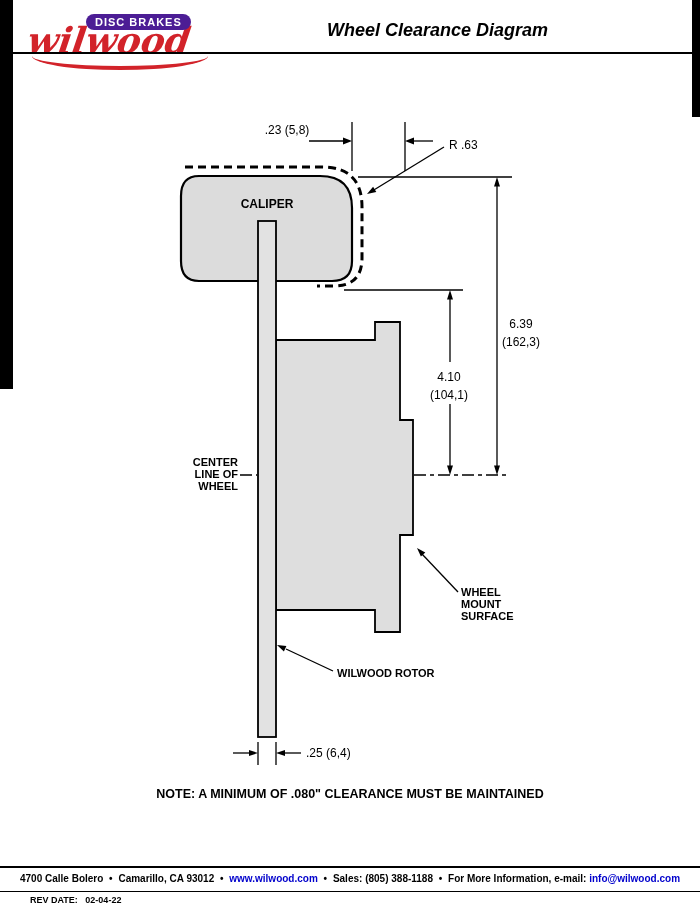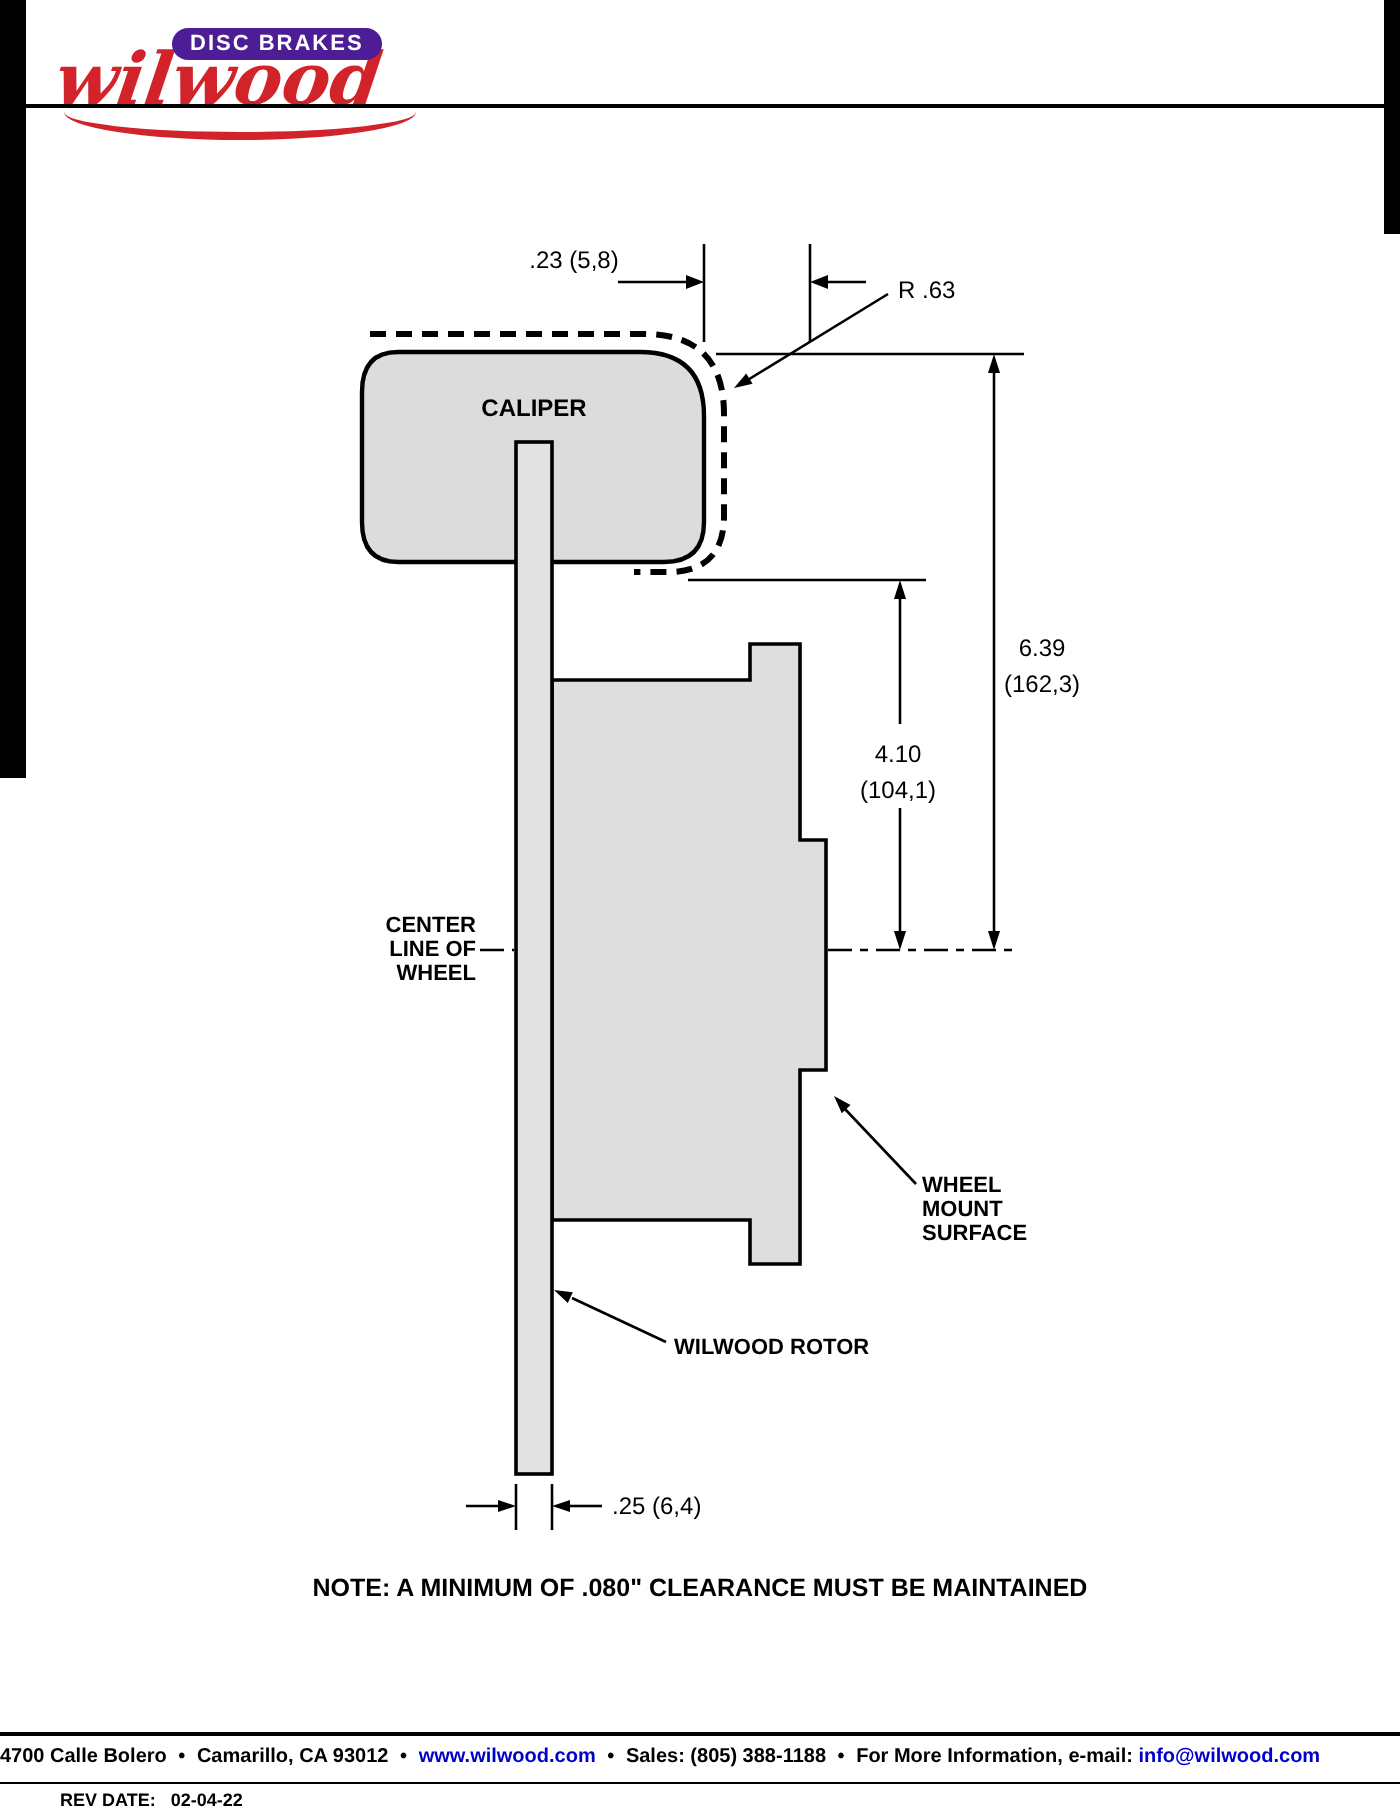--- a/index.html
+++ b/index.html
@@ -47,41 +47,42 @@
 
   
   .note {
     position:absolute; left:0; top:787px; width:700px; text-align:center;
     font-weight:bold; font-size:12.5px; line-height:15px;
   }
 
   
   .footer-rule  { position:absolute; left:0; top:866px; width:700px; border-top:2px solid #000; }
   .footer-text  {
-    position:absolute; left:0; top:873px; width:612px; text-align:center;
+    position:absolute; left:0; top:873px; width:700px; text-align:center;
     font-size:10px; font-weight:bold; white-space:nowrap;
   }
   .footer-text .sep { margin:0 3px; }
   .footer-link { color:#0000CC; }
   .footer-rule2 { position:absolute; left:0; top:891px; width:700px; border-top:1.5px solid #000; }
   .rev-date {
     position:absolute; left:30px; top:895px; font-size:9px; font-weight:bold;
   }
   .rev-date span { margin-right:5px; }
 </style>
 </head>
 <body>
 
 <div class="page">
 
   <div class="logo">
     <div class="wilwood-text">wilwood</div>
     <div class="disc-pill">DISC BRAKES</div>
     <div class="logo-swoosh"></div>
   </div>
+  <div class="doc-title">Wheel Clearance Diagram</div>
   <div class="header-rule"></div>
 
   <svg class="diagram-svg" viewBox="0 0 700 906">
 
     <path d="M 199 176 H 320 Q 352 176 352 208 V 261 Q 352 281 332 281 H 199 Q 181 281 181 261 V 196 Q 181 176 199 176 Z" fill="#DCDCDC" stroke="#000" stroke-width="2.2"></path>
 
     <path d="M 185 167 H 322 Q 362 167 362 207 V 258 Q 362 286 334 286 H 317" fill="none" stroke="#000" stroke-width="3" stroke-dasharray="8 5"></path>
 
     <polygon points="276,340 375,340 375,322 400,322 400,420 413,420 413,535 400,535 400,632 375,632 375,610 276,610" fill="#DEDEDE" stroke="#000" stroke-width="1.8"></polygon>
 

